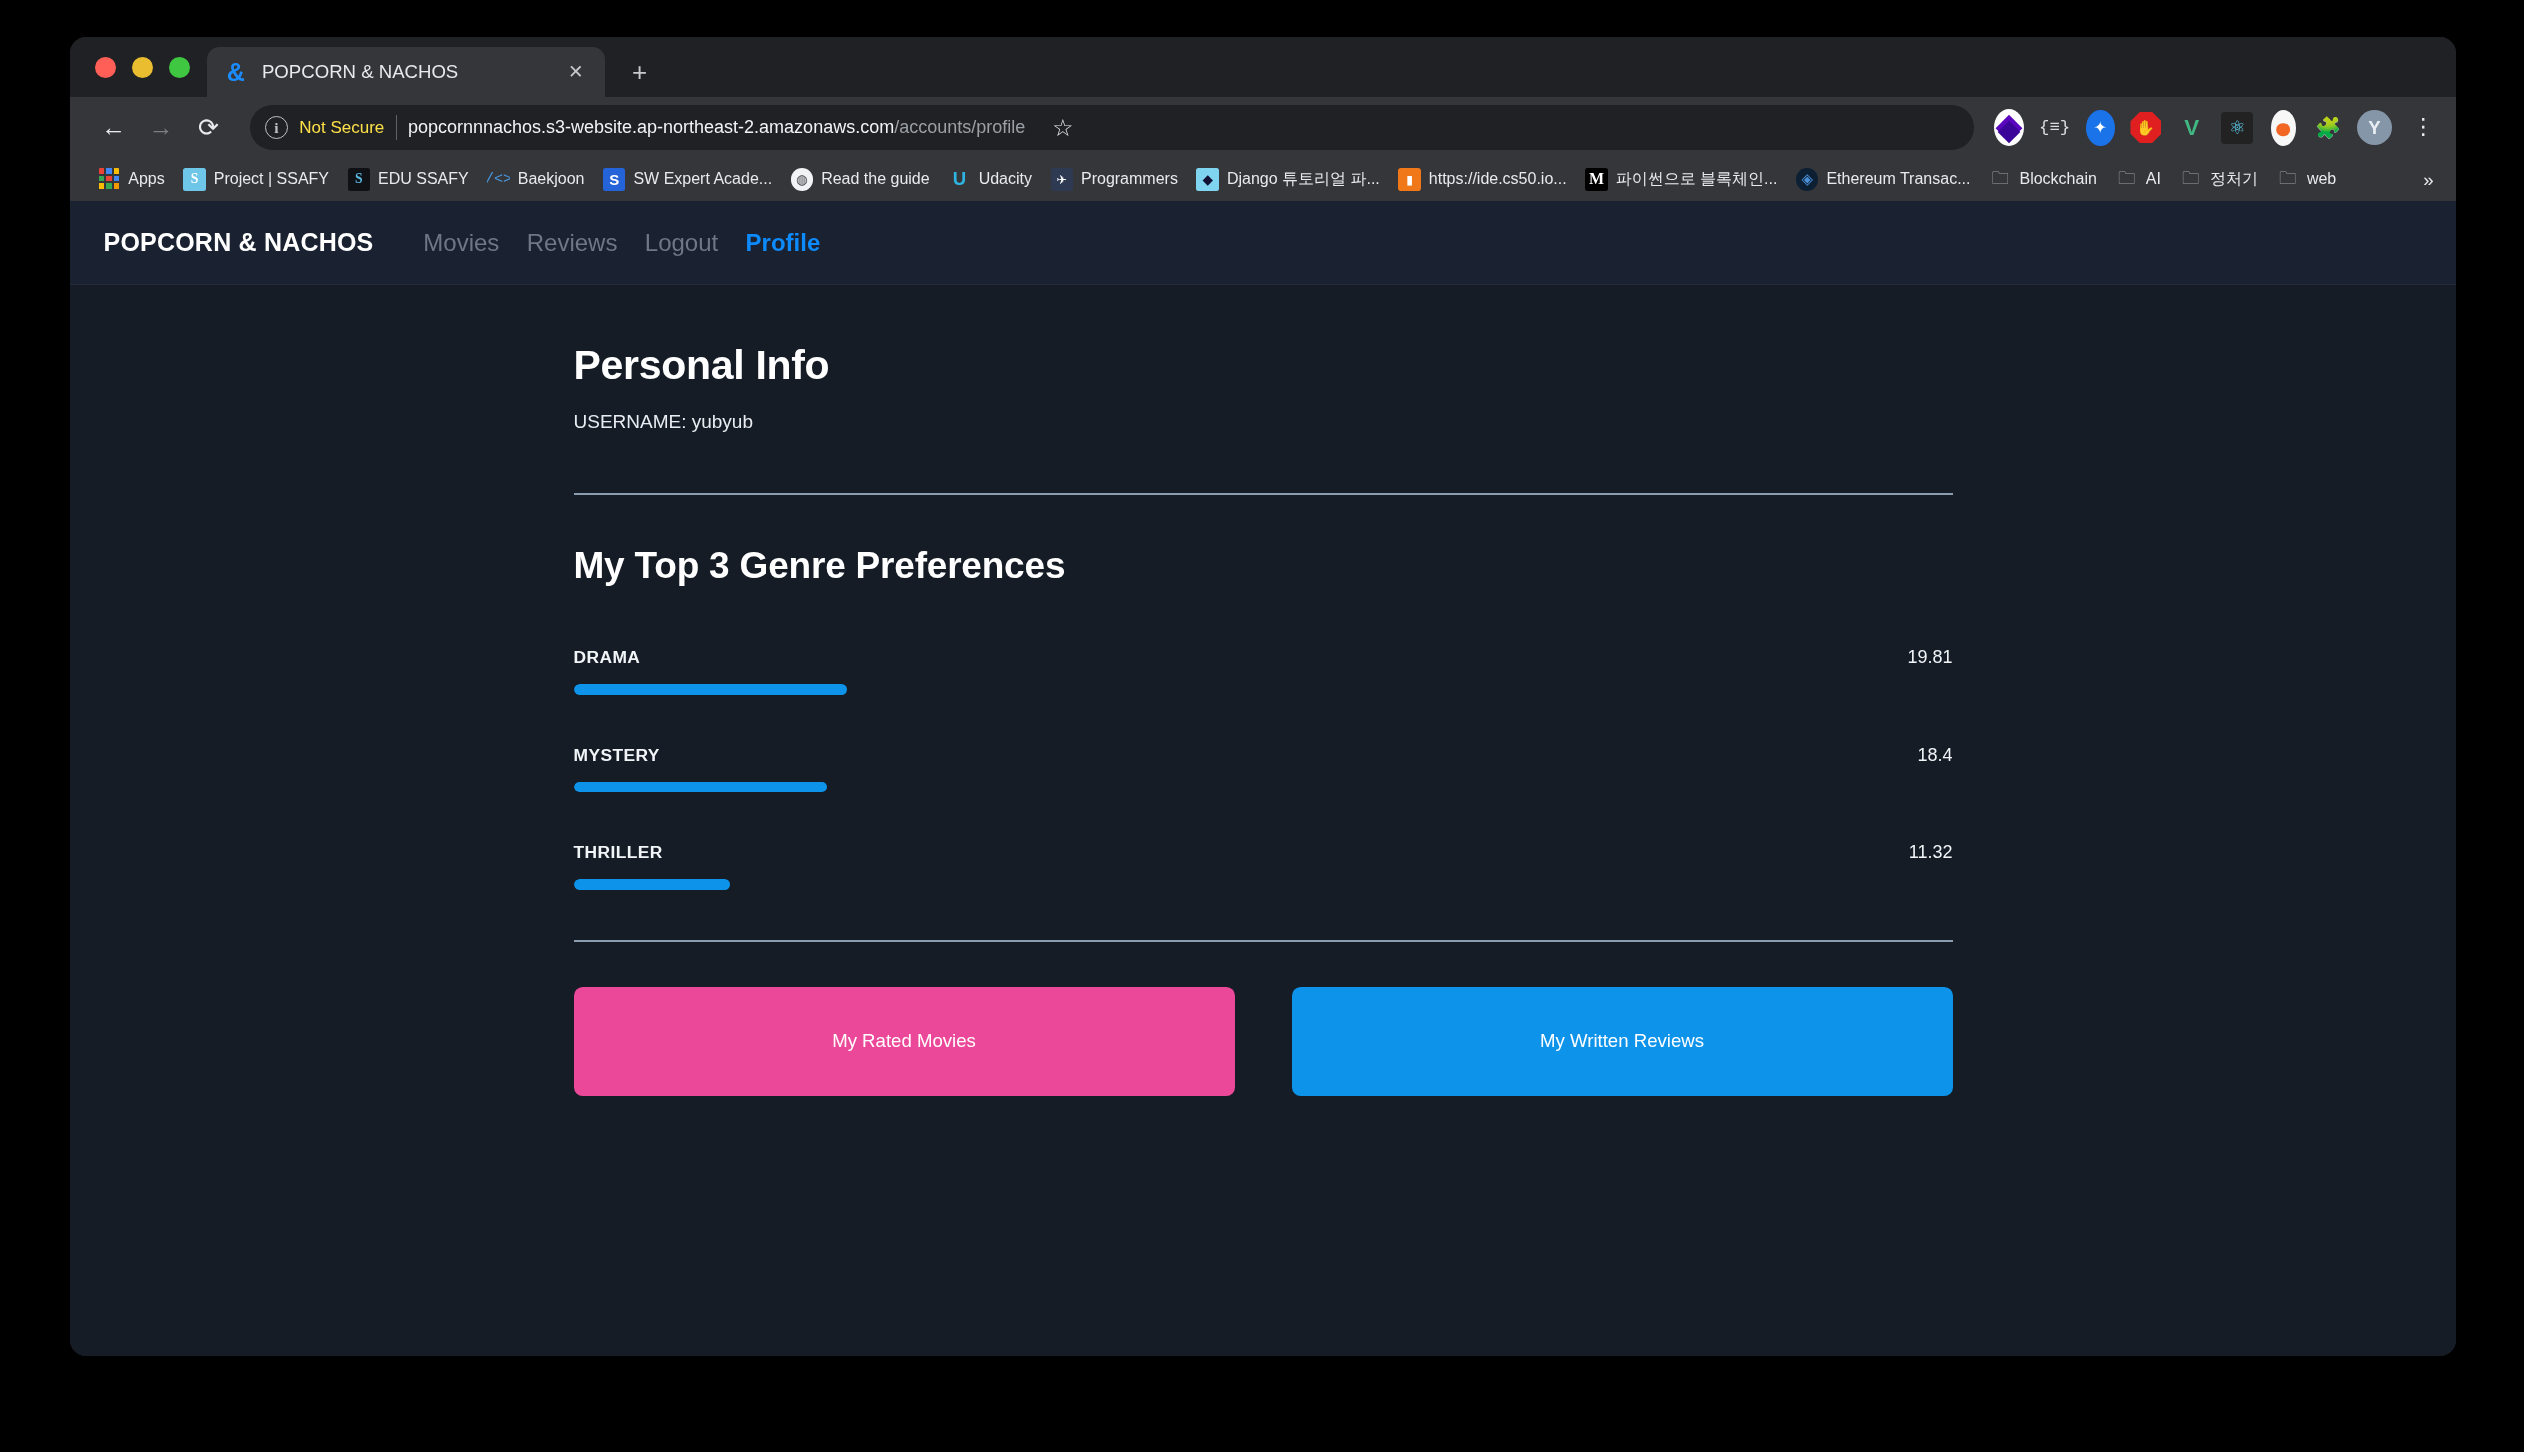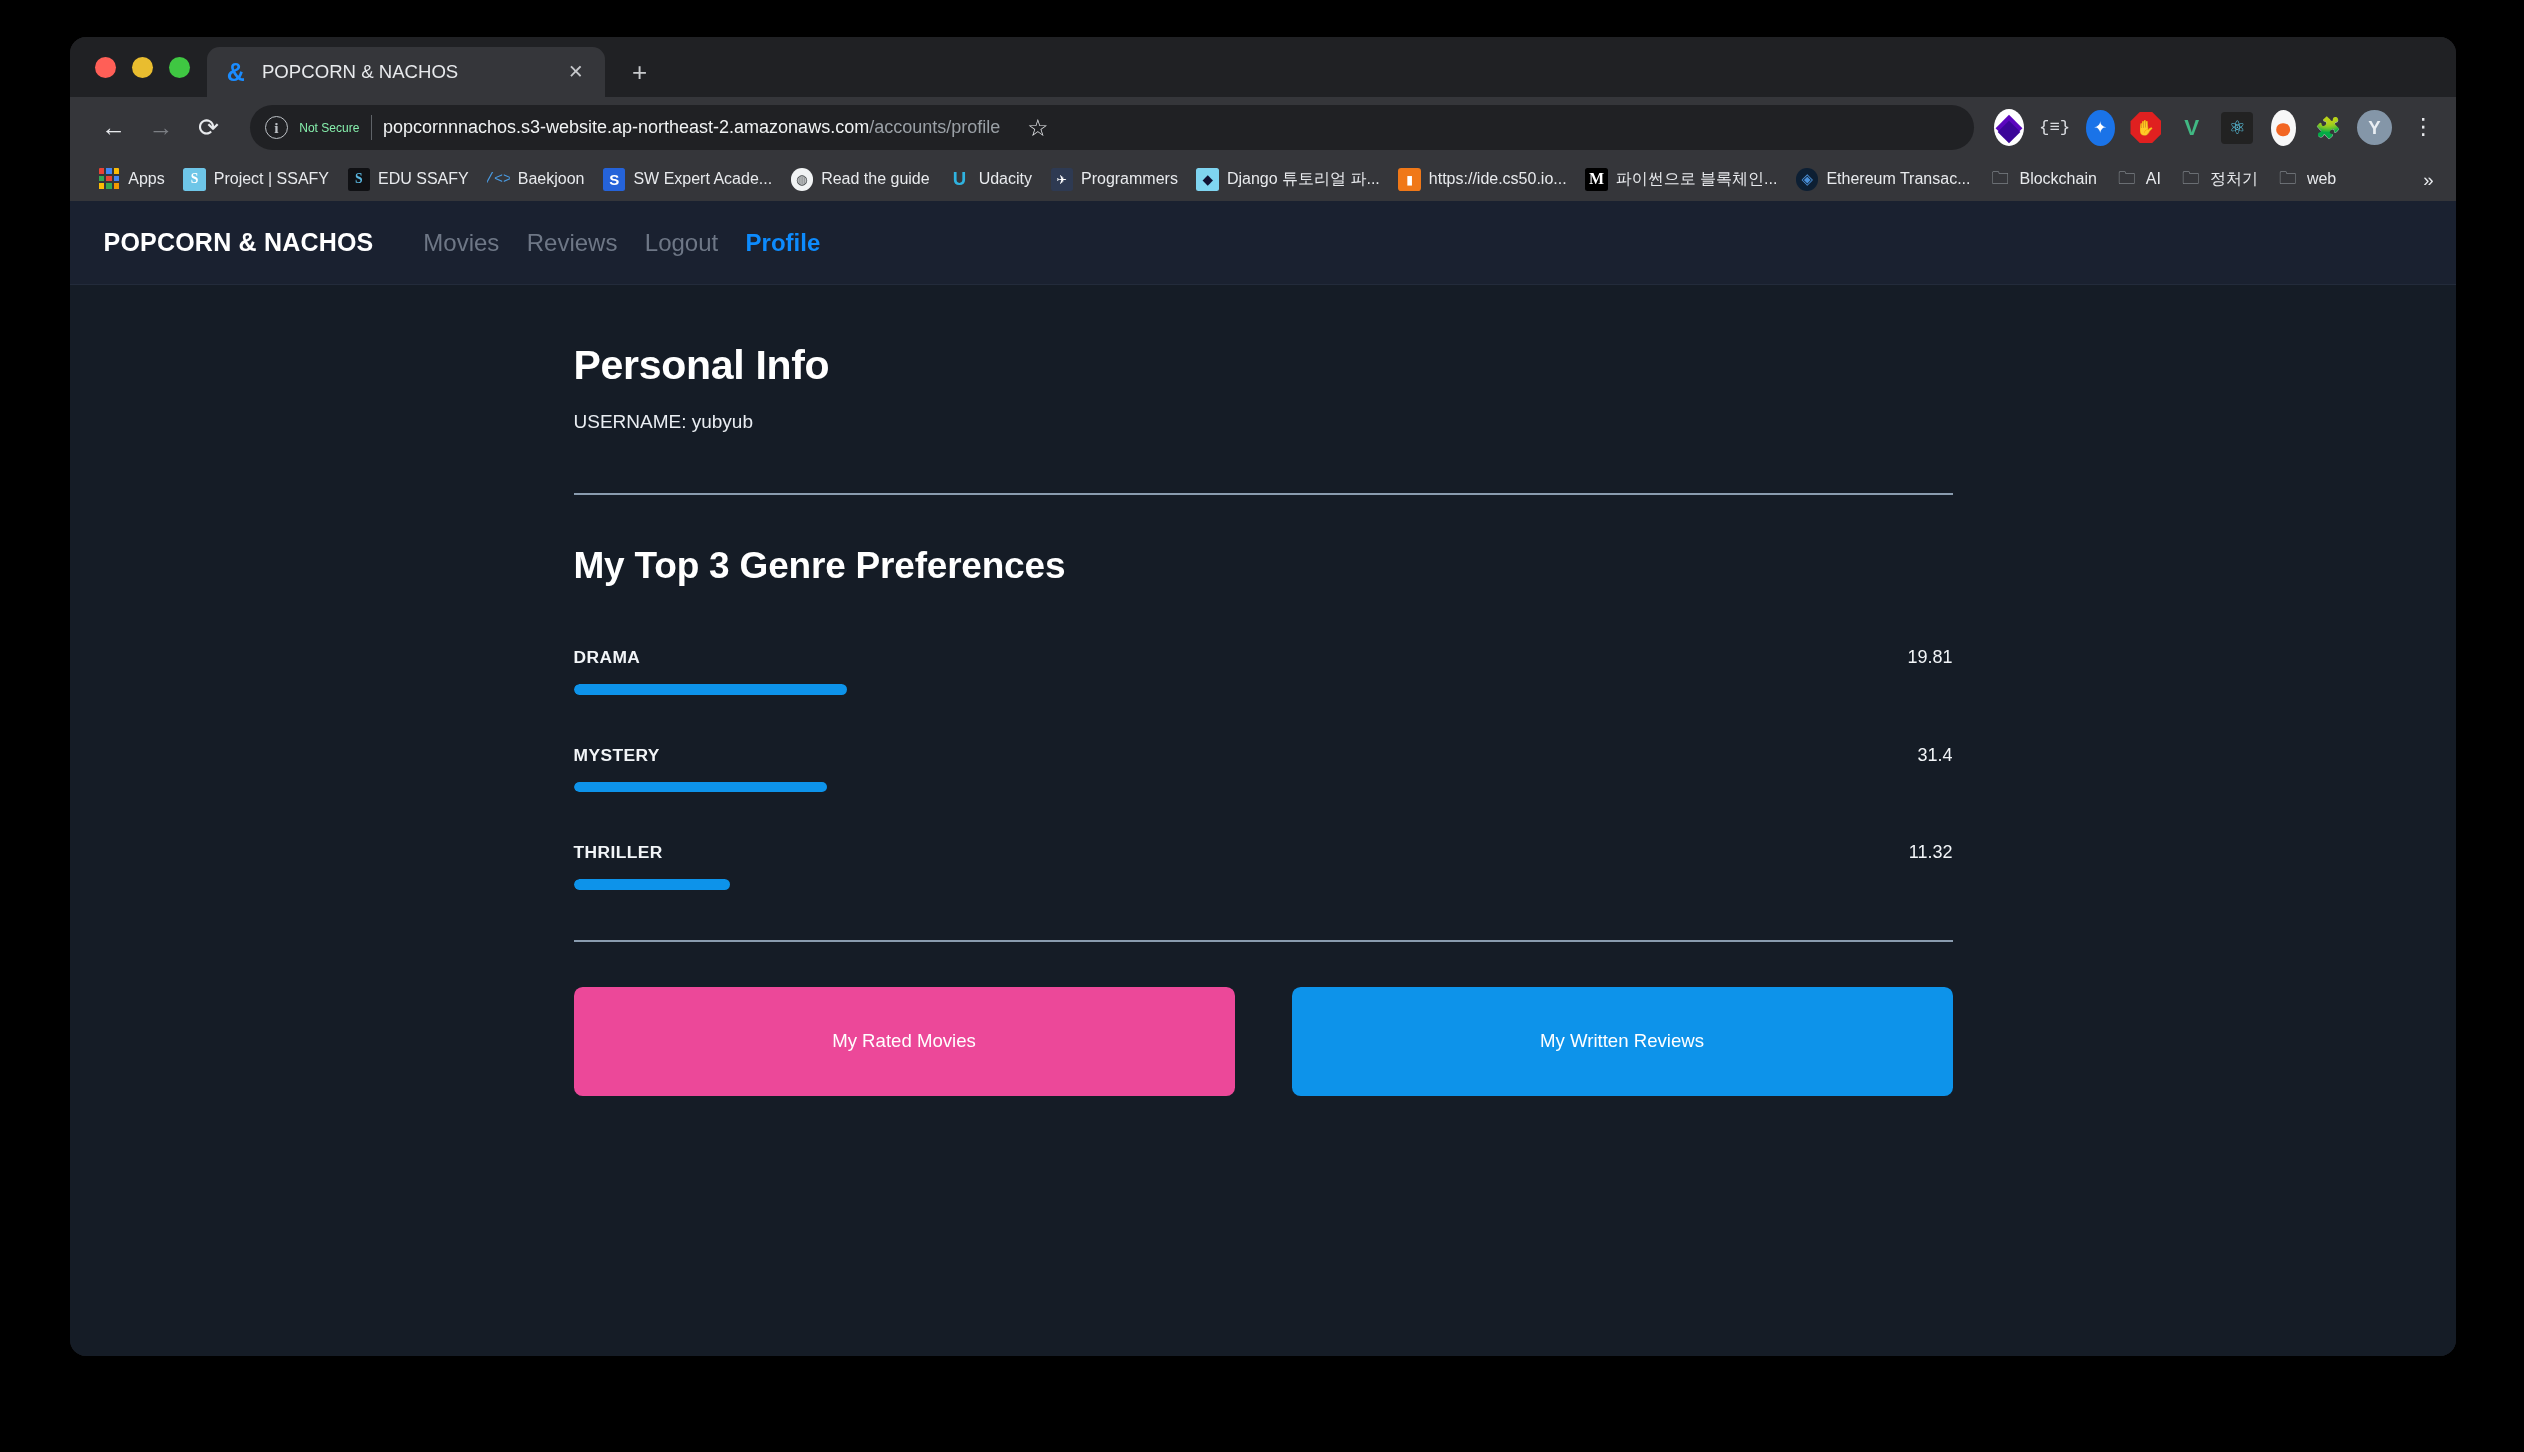--- a/index.html
+++ b/index.html
@@ -119,22 +119,22 @@
     border: 1.6px solid #bdc1c6;
     border-radius: 50%;
     color: #bdc1c6;
     font-size: 15.5px;
     font-weight: 700;
     display: flex; align-items: center; justify-content: center;
     font-family: "Liberation Serif", serif;
     flex: none;
   }
   .not-secure {
-    color: #86efac;
-    font-size: 12px;
+    color: #fde047;
+    font-size: 17px;
     white-space: nowrap;
     flex: none;
   }
   .omni-sep {
     width: 1.2px; height: 25px;
     background: #5f6368;
     flex: none;
   }
   .url-text {
     font-size: 18px;
@@ -549,21 +549,21 @@
             <span class="genre-name">DRAMA</span>
             <span class="genre-value">19.81</span>
           </div>
           <div class="progress-track">
             <div class="progress-fill" style="width: 19.81%; background: rgb(13, 147, 234);"></div>
           </div>
         </div>
         <div class="genre-row">
           <div class="genre-head">
             <span class="genre-name">MYSTERY</span>
-            <span class="genre-value">31.4</span>
+            <span class="genre-value">18.4</span>
           </div>
           <div class="progress-track">
             <div class="progress-fill" style="width: 18.4%; background: rgb(13, 147, 234);"></div>
           </div>
         </div>
         <div class="genre-row">
           <div class="genre-head">
             <span class="genre-name">THRILLER</span>
             <span class="genre-value">11.32</span>
           </div>

